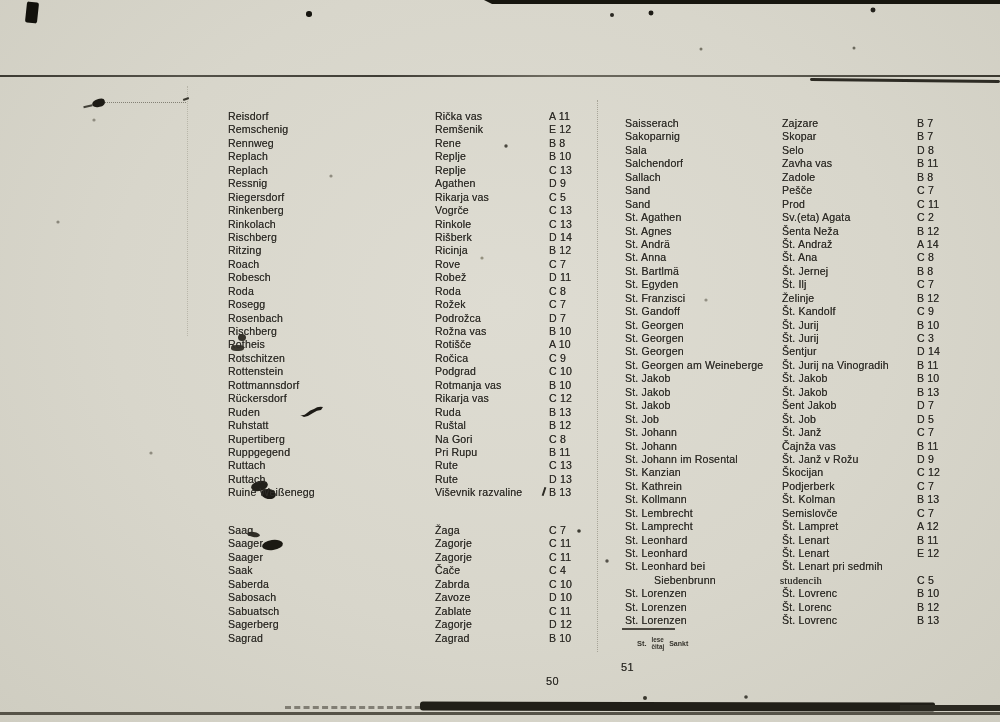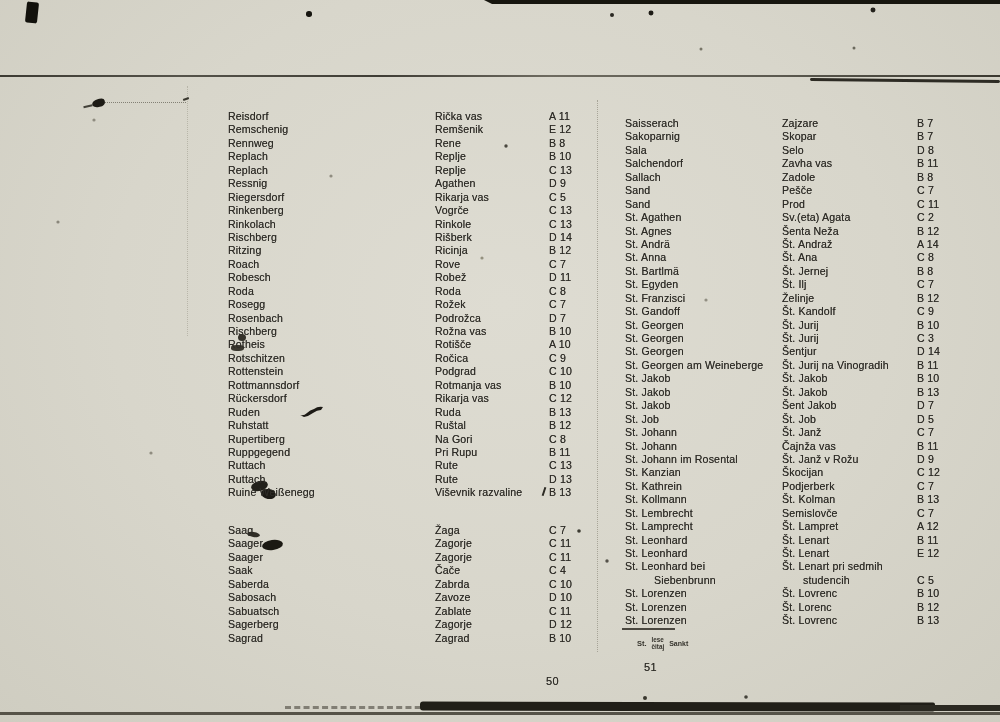--- a/index.html
+++ b/index.html
@@ -12,21 +12,21 @@
   .row{position:relative;height:13.45px;line-height:13.45px;font-size:10.6px;white-space:nowrap;
        letter-spacing:.15px;text-shadow:0 0 .4px rgba(46,44,39,.75);}
   .col-de{position:absolute;left:0;}
   .col-sl{position:absolute;}
   .col-g{position:absolute;}
   .pg-left .col-sl{left:207px;}
   .pg-left .col-g{left:321px;}
   .pg-right .col-sl{left:157px;}
   .pg-right .col-g{left:292px;}
   .row.ind .col-de{left:13px;margin-left:16px;}
-  .pg-right .row.ind .col-sl{left:178px;}
+  .pg-right .row.ind .col-sl{left:155px;font-family:Liberation Serif, serif;}
   .pagenum{position:absolute;font-size:11px;letter-spacing:.3px;text-shadow:0 0 .4px rgba(46,44,39,.7);}
   
   .fn-rule{position:absolute;left:622px;top:628px;width:53px;height:1.5px;background:#4a473f;}
   .footnote{position:absolute;left:637px;top:637px;display:flex;align-items:center;gap:5px;
             font-weight:bold;color:#35332c;}
   .fn-abbr{font-size:7.5px;}
   .fn-stack{display:flex;flex-direction:column;font-size:6.3px;line-height:6.8px;}
   .fn-exp{font-size:7px;}
   
   .art{position:absolute;}
@@ -501,15 +501,15 @@
   <div class="footnote">
     <span class="fn-abbr">St.</span>
     <span class="fn-stack">
       <span>lese</span>
       <span>čitaj</span>
     </span>
     <span class="fn-exp">Sankt</span>
   </div>
 
   <div class="pagenum" style="left:546px;top:675px;">50</div>
-  <div class="pagenum" style="left:644px;top:661px;">51</div>
+  <div class="pagenum" style="left:621px;top:661px;">51</div>
 
 </div>
 
 </body></html>

